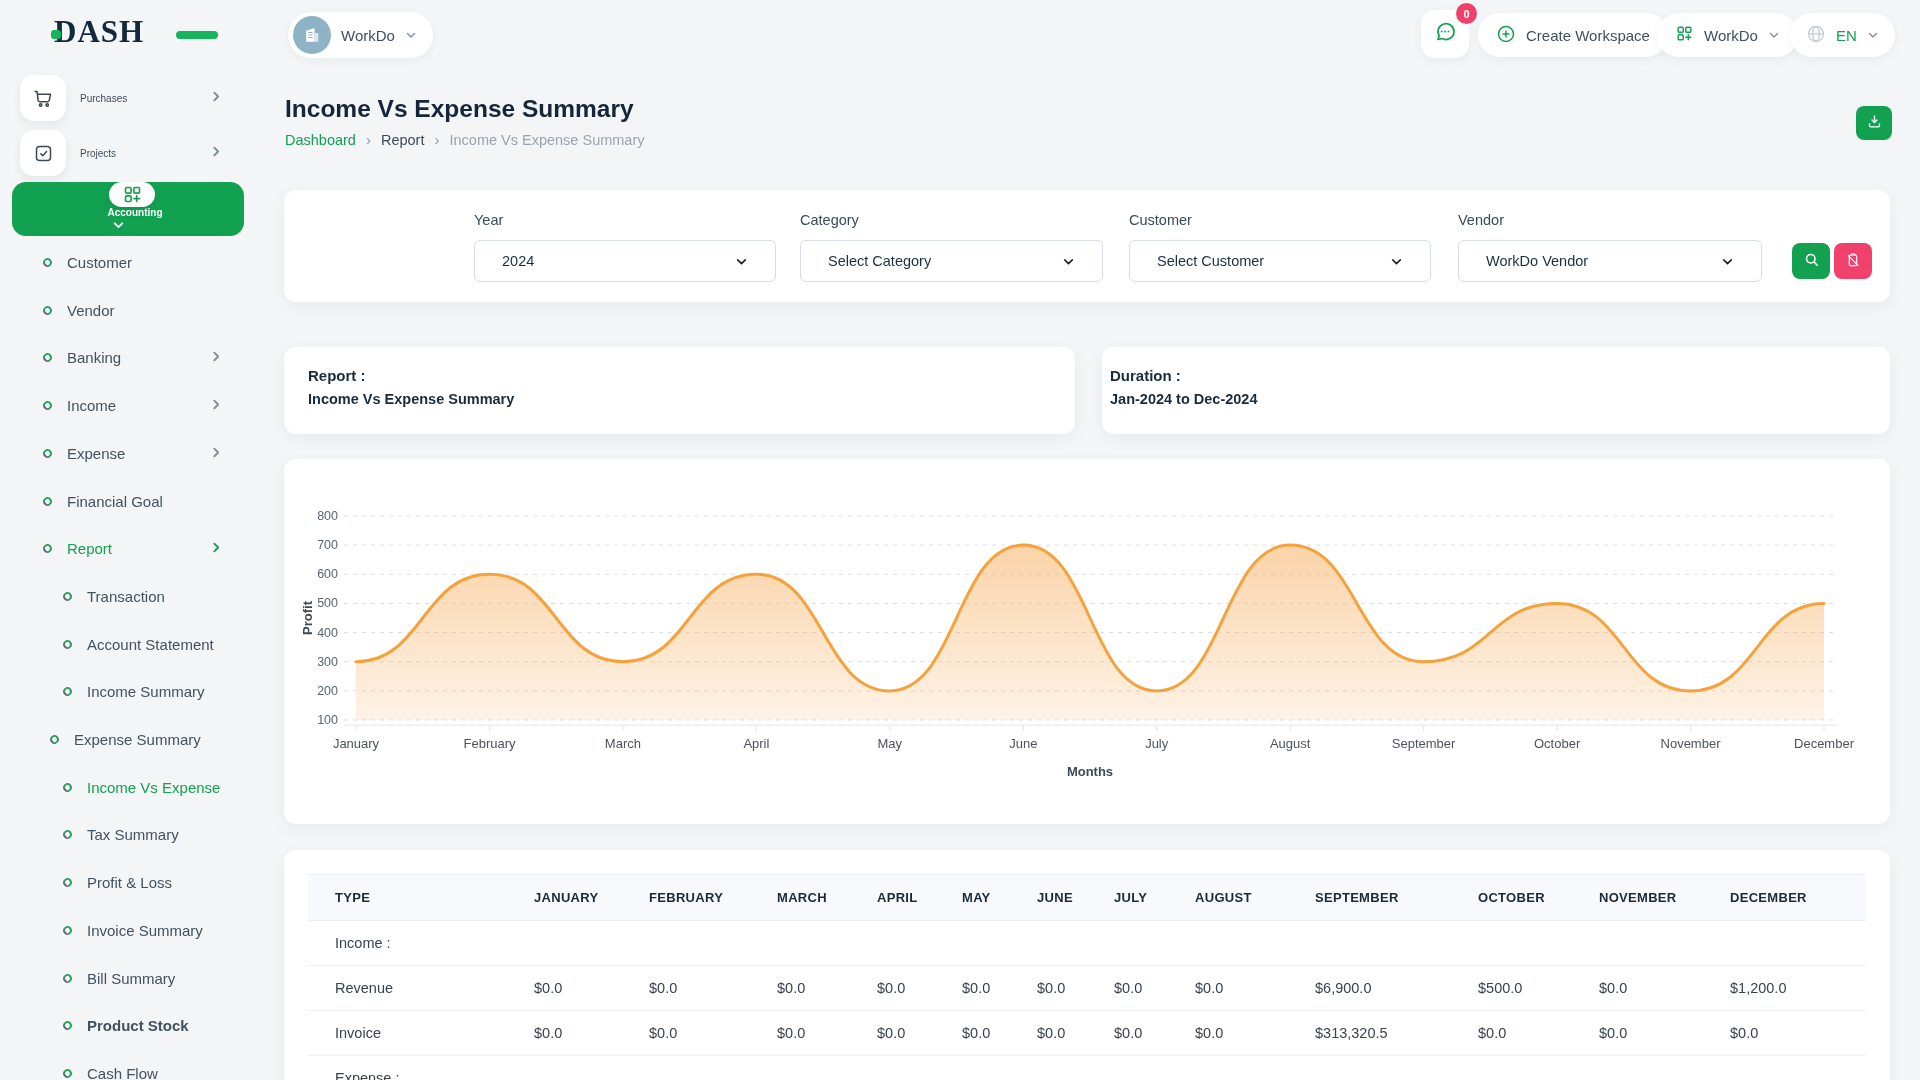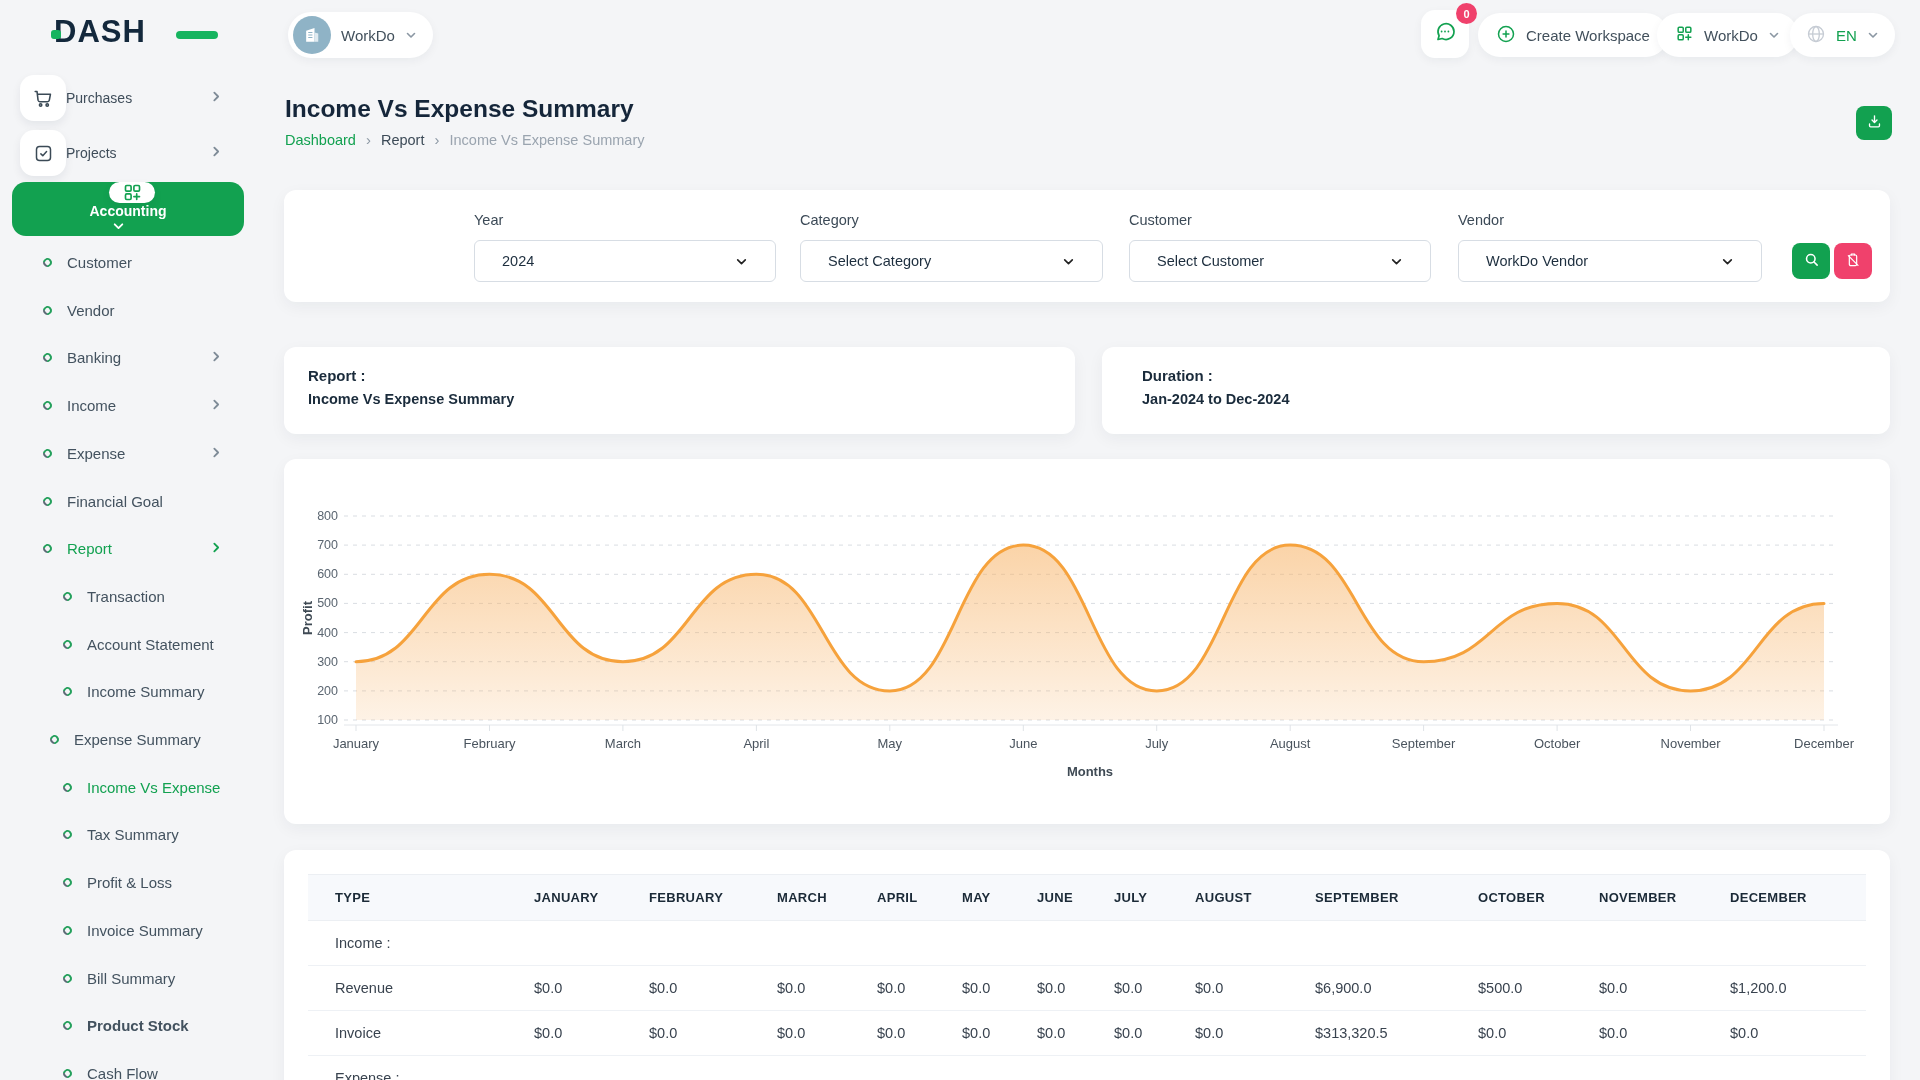--- a/index.html
+++ b/index.html
@@ -9,35 +9,35 @@
   .card{position:absolute;background:#fff;border-radius:12px;box-shadow:0 5px 16px rgba(20,30,60,.05)}
   
   .pill{position:absolute;background:#fff;border-radius:22px;display:flex;align-items:center;gap:10px;padding:0 18px;height:44px;box-shadow:0 3px 10px rgba(20,30,60,.05);cursor:pointer;font-size:15px;color:#42505c}
   .iconbtn-sq{position:absolute;background:#fff;border-radius:14px;width:48px;height:48px;display:flex;align-items:center;justify-content:center;box-shadow:0 3px 10px rgba(20,30,60,.05);cursor:pointer}
   .badge{position:absolute;top:-7px;right:-8px;background:#f0416c;color:#fff;font-size:11px;min-width:21px;height:21px;border-radius:11px;display:flex;align-items:center;justify-content:center;font-weight:bold}
   .chev{display:inline-flex;align-items:center}
   
   #sidebar{position:absolute;left:0;top:0;width:253px;height:1080px}
   .snav{position:absolute;left:0;width:253px;height:48px;display:flex;align-items:center;cursor:pointer}
   .snav .ibox{width:46px;height:46px;background:#fff;border-radius:14px;display:flex;align-items:center;justify-content:center;color:#3b4a56;box-shadow:0 4px 10px rgba(20,30,60,.07);margin-left:20px}
-  .snav .lab{font-size:14px;font-weight:500;color:#3f4d5a;flex:1}
+  .snav .lab{margin-left:14px;font-size:10px;font-weight:500;color:#3f4d5a;flex:1}
   .snav .arrow{margin-right:30px}
   .snav.active-main{left:12px;width:232px;height:54px;background:#12a150;border-radius:14px}
   .snav.active-main .ibox{margin-left:8px;color:#12a150}
   .snav.active-main .lab{color:#fff;font-weight:bold}
   .snav.active-main .arrow{margin-right:20px}
   .ssub{position:absolute;left:0;width:253px;height:40px;display:flex;align-items:center;cursor:pointer;font-size:15px;color:#43525f}
   .ssub .bullet{width:9px;height:9px;border-radius:50%;border:2px solid #24a05c;border-left-color:#5c6b76;transform:rotate(-40deg);flex:0 0 auto}
   .ssub .lab{margin-left:15px;flex:1}
   .ssub.active{color:#12a150}
   .ssub.active .lab{color:#12a150}
   .ssub .arrow{margin-right:30px}
   
   #logo{position:absolute;left:54px;top:14px;width:150px;height:40px;cursor:pointer}
-  #logo .txt{font-size:31px;font-weight:800;letter-spacing:1px;color:#13283c;font-family:Liberation Sans, sans-serif}
+  #logo .txt{font-size:31px;font-weight:800;letter-spacing:1px;color:#13283c;font-family:Liberation Serif, serif}
   #logo .dot{position:absolute;left:-3px;top:16px;width:10px;height:9px;border-radius:3px;background:#16b45f}
   #logo .bar{position:absolute;right:-14px;top:17px;width:42px;height:8px;border-radius:4px;background:#16b45f}
   
   .flabel{position:absolute;font-size:14.5px;color:#3c4a57}
   .selectbox{position:absolute;height:42px;background:#fff;border:1px solid #d7dde4;border-radius:6px;display:flex;align-items:center;justify-content:space-between;padding:0 27px;font-size:14.5px;color:#1d2e3e;cursor:pointer}
   .sqbtn{position:absolute;width:38px;height:36px;border-radius:8px;display:flex;align-items:center;justify-content:center;color:#fff;cursor:pointer;border:none}
   
   .cardlabel{font-size:15px;font-weight:bold;color:#1a2b3b}
   .cardvalue{font-size:14.5px;font-weight:bold;color:#1a2b3b;margin-top:7px}
   
@@ -333,21 +333,21 @@
         <path d="M9.5 4.5V3h5v1.5"></path>
         <path d="M5 5.5L19.5 20"></path>
       </svg>
   </span>
 </button>
 
 <div class="card" style="left:284px;top:347px;width:791px;height:87px;padding:20px 24px">
   <div class="cardlabel">Report :</div>
   <div class="cardvalue">Income Vs Expense Summary</div>
 </div>
-<div class="card" style="left:1102px;top:347px;width:788px;height:87px;padding:20px 40px">
+<div class="card" style="left:1102px;top:347px;width:788px;height:87px;padding:20px 8px">
   <div class="cardlabel">Duration :</div>
   <div class="cardvalue">Jan-2024 to Dec-2024</div>
 </div>
 
 <div class="card" style="left:284px;top:459px;width:1606px;height:365px">
   <svg id="chart-svg" style="position:absolute;left:12px;top:33px" width="1580" height="310" viewBox="0 0 1580 310">
     <defs>
       <linearGradient id="areaGrad" x1="0" y1="0" x2="0" y2="1">
         <stop offset="0%" stop-color="#f7b061" stop-opacity="0.55"></stop>
         <stop offset="100%" stop-color="#f7b061" stop-opacity="0.16"></stop>

